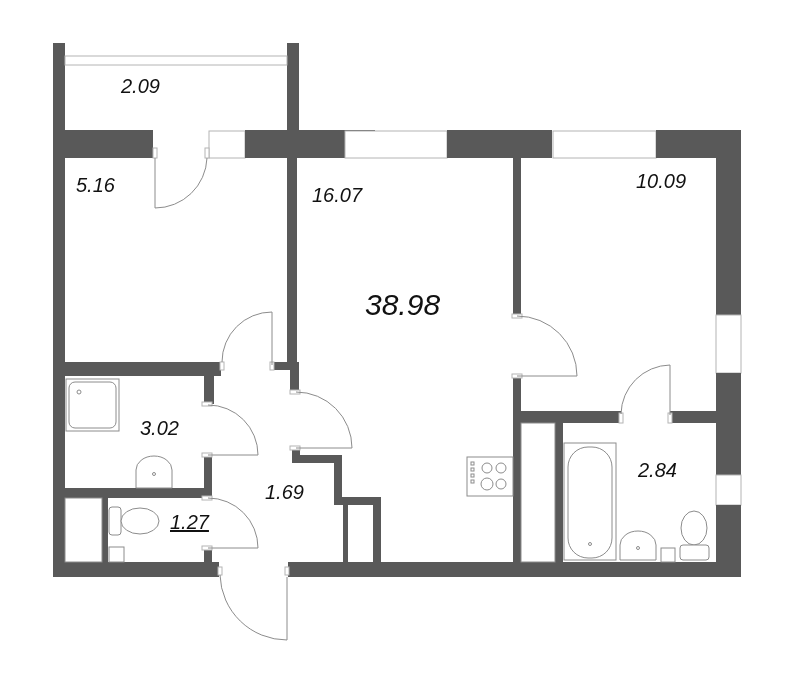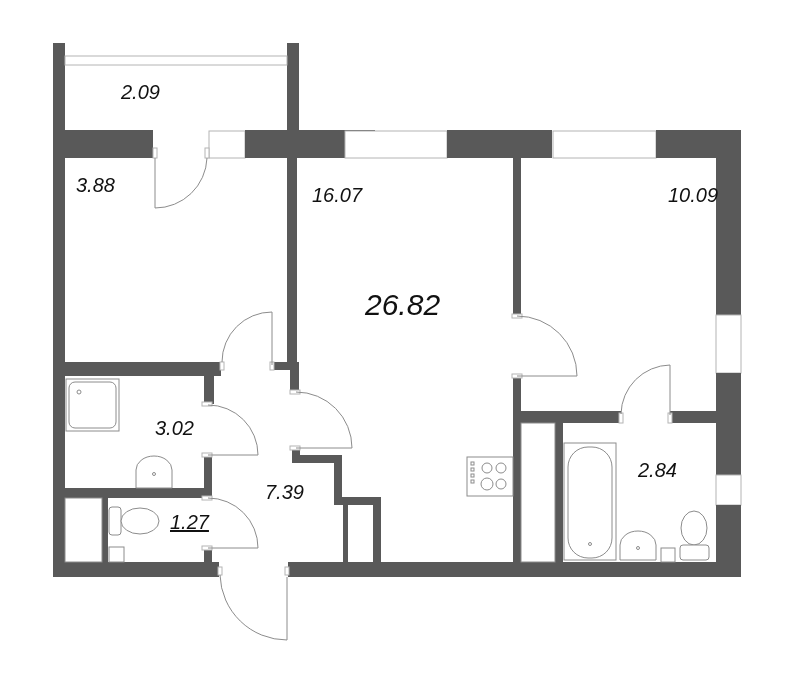--- a/index.html
+++ b/index.html
@@ -152,21 +152,21 @@
 
     <path class="fixture" d="M620 560 L620 545 A18 14 0 0 1 656 545 L656 560 Z"></path>
     <circle class="line" cx="638" cy="548" r="1.5"></circle>
     <rect class="fixture" x="661" y="548" width="14" height="14"></rect>
 
     <ellipse class="fixture" cx="694" cy="528" rx="13" ry="17"></ellipse>
     <rect class="fixture" x="680" y="545" width="29" height="15" rx="3"></rect>
   </g>
 </svg>
 
-<div class="label total" style="left:365px; top:290px;">26.82</div>
-<div class="label" style="left:121px; top:82px;">2.09</div>
-<div class="label" style="left:76px; top:175px;">3.88</div>
+<div class="label total" style="left:365px; top:290px;">38.98</div>
+<div class="label" style="left:121px; top:76px;">2.09</div>
+<div class="label" style="left:76px; top:175px;">5.16</div>
 <div class="label" style="left:312px; top:185px;">16.07</div>
-<div class="label" style="left:668px; top:171px;margin-top:14px;">10.09</div>
-<div class="label" style="left:155px; top:418px;">3.02</div>
-<div class="label" style="left:265px; top:482px;">7.39</div>
+<div class="label" style="left:636px; top:171px;">10.09</div>
+<div class="label" style="left:140px; top:418px;">3.02</div>
+<div class="label" style="left:265px; top:482px;">1.69</div>
 <div class="label" style="left:170px; top:512px;text-decoration:underline;">1.27</div>
 <div class="label" style="left:638px; top:460px;">2.84</div>
 
 </body></html>

